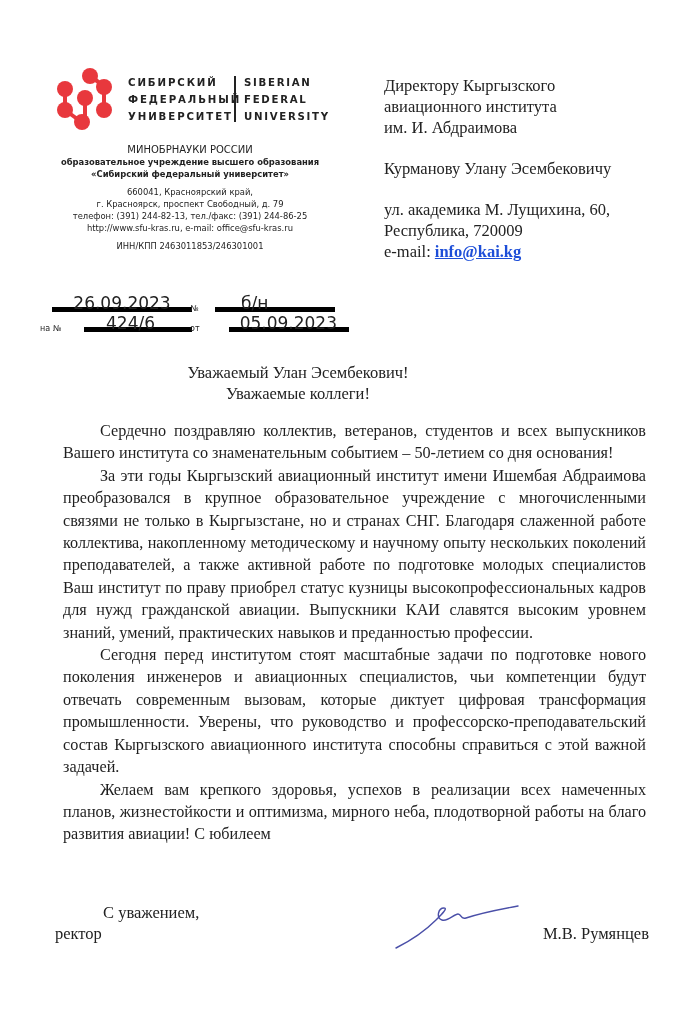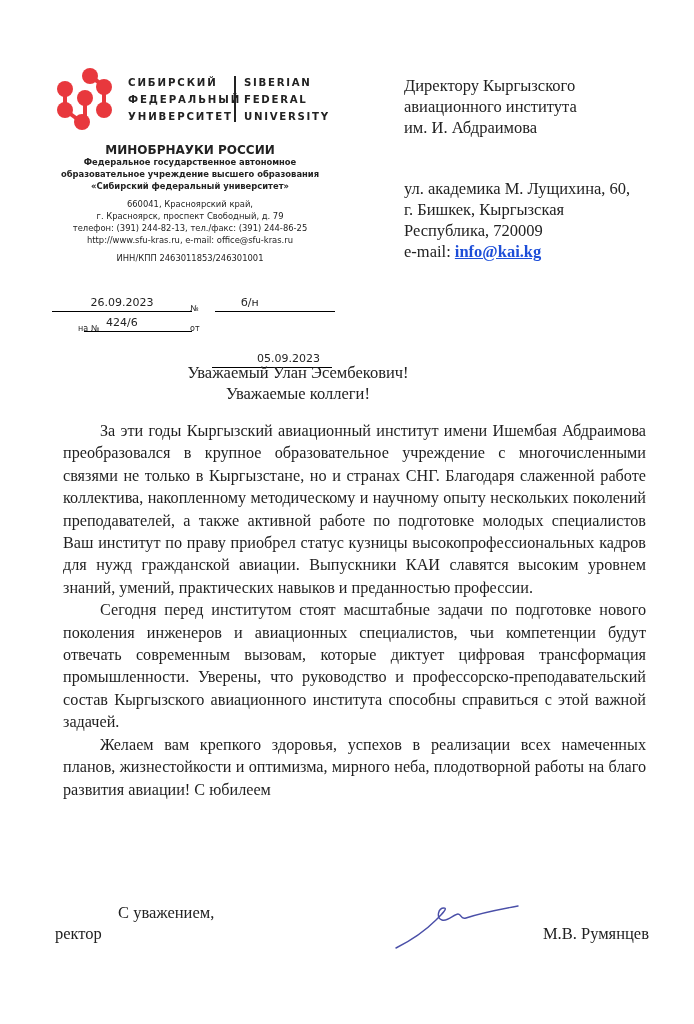--- a/index.html
+++ b/index.html
@@ -8,41 +8,41 @@
 
     .letterhead { position: absolute; left: 40px; top: 62px; width: 300px; }
     .logo-row { position: relative; height: 80px; }
     .logo { position: absolute; left: 12px; top: 4px; width: 72px; height: 72px; }
     .brand-ru { position: absolute; left: 88px; top: 12px; font-family: "DejaVu Sans", sans-serif; font-size: 10.2px; font-weight: bold; letter-spacing: 1.9px; line-height: 17px; color: #222; }
     .brand-sep { position: absolute; left: 194px; top: 14px; width: 2px; height: 46px; background: #222; }
     .brand-en { position: absolute; left: 204px; top: 12px; font-family: "DejaVu Sans", sans-serif; font-size: 10.2px; font-weight: bold; letter-spacing: 1.7px; line-height: 17px; color: #222; }
     .brand-ru div, .brand-en div { white-space: nowrap; }
 
     .org { position: absolute; left: 40px; top: 144px; width: 300px; text-align: center; font-family: "DejaVu Sans", sans-serif; font-size: 8.4px; line-height: 12px; color: #222; }
-    .org .ministry { font-weight: bold; font-size: 12px; }
+    .org .ministry { font-weight: normal; font-size: 10px; }
     .org .fedline { font-weight: bold; }
     .org .gap { height: 6px; }
 
     .regs { position: absolute; left: 40px; top: 296px; width: 300px; font-family: "DejaVu Sans", sans-serif; color: #222; }
     .reg-row { position: relative; height: 20px; }
     .reg-label { position: absolute; font-size: 8px; top: 8px; }
-    .reg-line { position: absolute; border-bottom: 1px solid #000000; height: 16px; font-size: 11px; line-height: 14px; }
+    .reg-line { position: absolute; border-bottom: 5px solid #000000; height: 16px; font-size: 17px; line-height: 14px; }
     .reg-line span { display: inline-block; }
 
-    .recipient { position: absolute; left: 384px; top: 75px; font-size: 16.5px; line-height: 21px; color: #222; margin-left: 20px; }
+    .recipient { position: absolute; left: 384px; top: 75px; font-size: 16.5px; line-height: 21px; color: #222; }
     .recipient .gap { height: 20px; }
     .recipient a { color: #2a35a8; text-decoration: underline; }
 
     .salutation { position: absolute; left: 0; width: 596px; top: 362px; text-align: center; font-size: 16.5px; line-height: 21px; color: #222; }
 
     .body-text { position: absolute; left: 63px; width: 583px; top: 420px; font-size: 16.2px; line-height: 22.4px; text-align: justify; color: #1f1f1f; }
     .body-text p { text-indent: 37px; }
 
     .closing { position: absolute; left: 55px; top: 902px; width: 600px; height: 50px; font-size: 16.5px; line-height: 21px; color: #222; }
-    .closing .regards { position: absolute; left: 63px; top: 0; }
+    .closing .regards { position: absolute; left: 48px; top: 0; }
     .closing .title { position: absolute; left: 0; top: 21px; }
     .closing .name { position: absolute; right: 6px; top: 21px; margin-left: 32px; }
     .signature { position: absolute; left: 392px; top: 900px; width: 130px; height: 50px; }
   </style>
 </head>
 <body>
 
 <div class="letterhead">
   <div class="logo-row">
     <svg class="logo" viewBox="0 0 72 72">
@@ -72,21 +72,20 @@
     <div class="brand-en">
       <div>SIBERIAN</div>
       <div>FEDERAL</div>
       <div>UNIVERSITY</div>
     </div>
   </div>
 </div>
 
 <div class="org">
   <div class="ministry">МИНОБРНАУКИ РОССИИ</div>
-  <div class="fedline">Федеральное государственное автономное</div>
   <div class="fedline">образовательное учреждение высшего образования</div>
   <div class="fedline">«Сибирский федеральный университет»</div>
   <div class="gap"></div>
   <div>660041, Красноярский край,</div>
   <div>г. Красноярск, проспект Свободный, д. 79</div>
   <div>телефон: (391) 244-82-13, тел./факс: (391) 244-86-25</div>
   <div>http://www.sfu-kras.ru, e-mail: office@sfu-kras.ru</div>
   <div class="gap"></div>
   <div>ИНН/КПП 2463011853/246301001</div>
 </div>
@@ -95,51 +94,52 @@
   <div class="reg-row">
     <div class="reg-line" style="left:12px; width:140px; text-align:center;">
       <span>26.09.2023</span>
     </div>
     <div class="reg-label" style="left:150px;">№</div>
     <div class="reg-line" style="left:175px; width:120px; padding-left:26px;">
       <span>б/н</span>
     </div>
   </div>
   <div class="reg-row">
-    <div class="reg-label" style="left:0px;margin-left:38px;">на №</div>
+    <div class="reg-label" style="left:0px;">на №</div>
     <div class="reg-line" style="left:44px; width:108px; padding-left:22px;">
       <span>424/6</span>
     </div>
     <div class="reg-label" style="left:150px;">от</div>
-    <div class="reg-line" style="left:172px; width:120px; text-align:right; padding-right:12px;margin-top:36px;">
+    <div class="reg-line" style="left:189px; width:120px; text-align:right; padding-right:12px;">
       <span>05.09.2023</span>
     </div>
   </div>
 </div>
 
 <div class="recipient">
   <div>Директору Кыргызского</div>
   <div>авиационного института</div>
   <div>им. И. Абдраимова</div>
   <div class="gap"></div>
+  <div>Курманову Улану Эсембековичу</div>
   <div class="gap"></div>
   <div>ул. академика М. Лущихина, 60,</div>
-  <div>г. Бишкек, Кыргызская</div>
   <div>Республика, 720009</div>
   <div>
     <span>e-mail: </span><a href="mailto:info@kai.kg" style="color: #1d4ed8; font-weight: bold;">info@kai.kg</a>
   </div>
 </div>
 
 <div class="salutation">
   <div>Уважаемый Улан Эсембекович!</div>
   <div>Уважаемые коллеги!</div>
 </div>
 
 <div class="body-text">
+  <p>Сердечно поздравляю коллектив, ветеранов, студентов и всех выпускников Вашего института со знаменательным событием – 50-летием со дня основания!</p>
   <p>За эти годы Кыргызский авиационный институт имени Ишембая Абдраимова преобразовался в крупное образовательное учреждение с многочисленными связями не только в Кыргызстане, но и странах СНГ. Благодаря слаженной работе коллектива, накопленному методическому и научному опыту нескольких поколений преподавателей, а также активной работе по подготовке молодых специалистов Ваш институт по праву приобрел статус кузницы высокопрофессиональных кадров для нужд гражданской авиации. Выпускники КАИ славятся высоким уровнем знаний, умений, практических навыков и преданностью профессии.</p>
   <p>Сегодня перед институтом стоят масштабные задачи по подготовке нового поколения инженеров и авиационных специалистов, чьи компетенции будут отвечать современным вызовам, которые диктует цифровая трансформация промышленности. Уверены, что руководство и профессорско-преподавательский состав Кыргызского авиационного института способны справиться с этой важной задачей.</p>
   <p>Желаем вам крепкого здоровья, успехов в реализации всех намеченных планов, жизнестойкости и оптимизма, мирного неба, плодотворной работы на благо развития авиации! С юбилеем</p>
 </div>
 
 <div class="closing">
   <div class="regards">С уважением,</div>
   <div class="title">ректор</div>
   <div class="name">М.В. Румянцев</div>
 </div>

